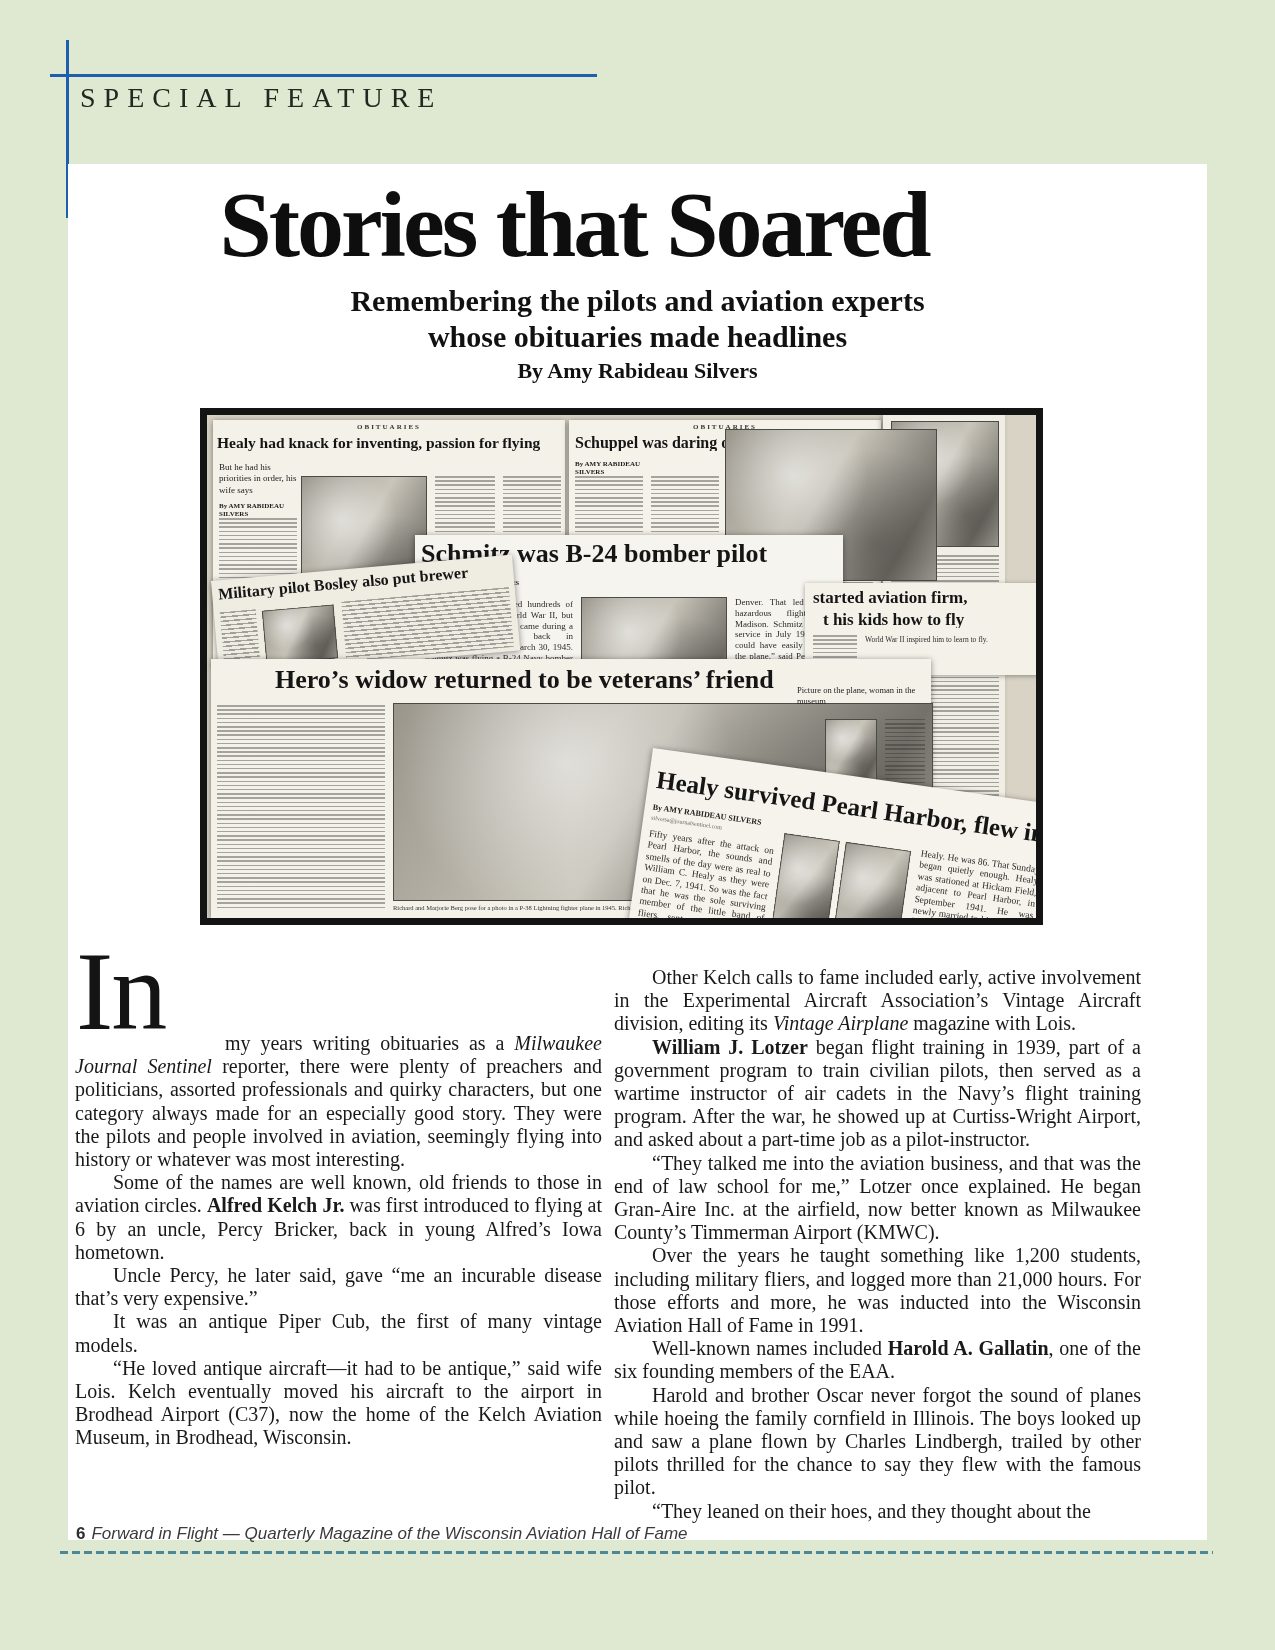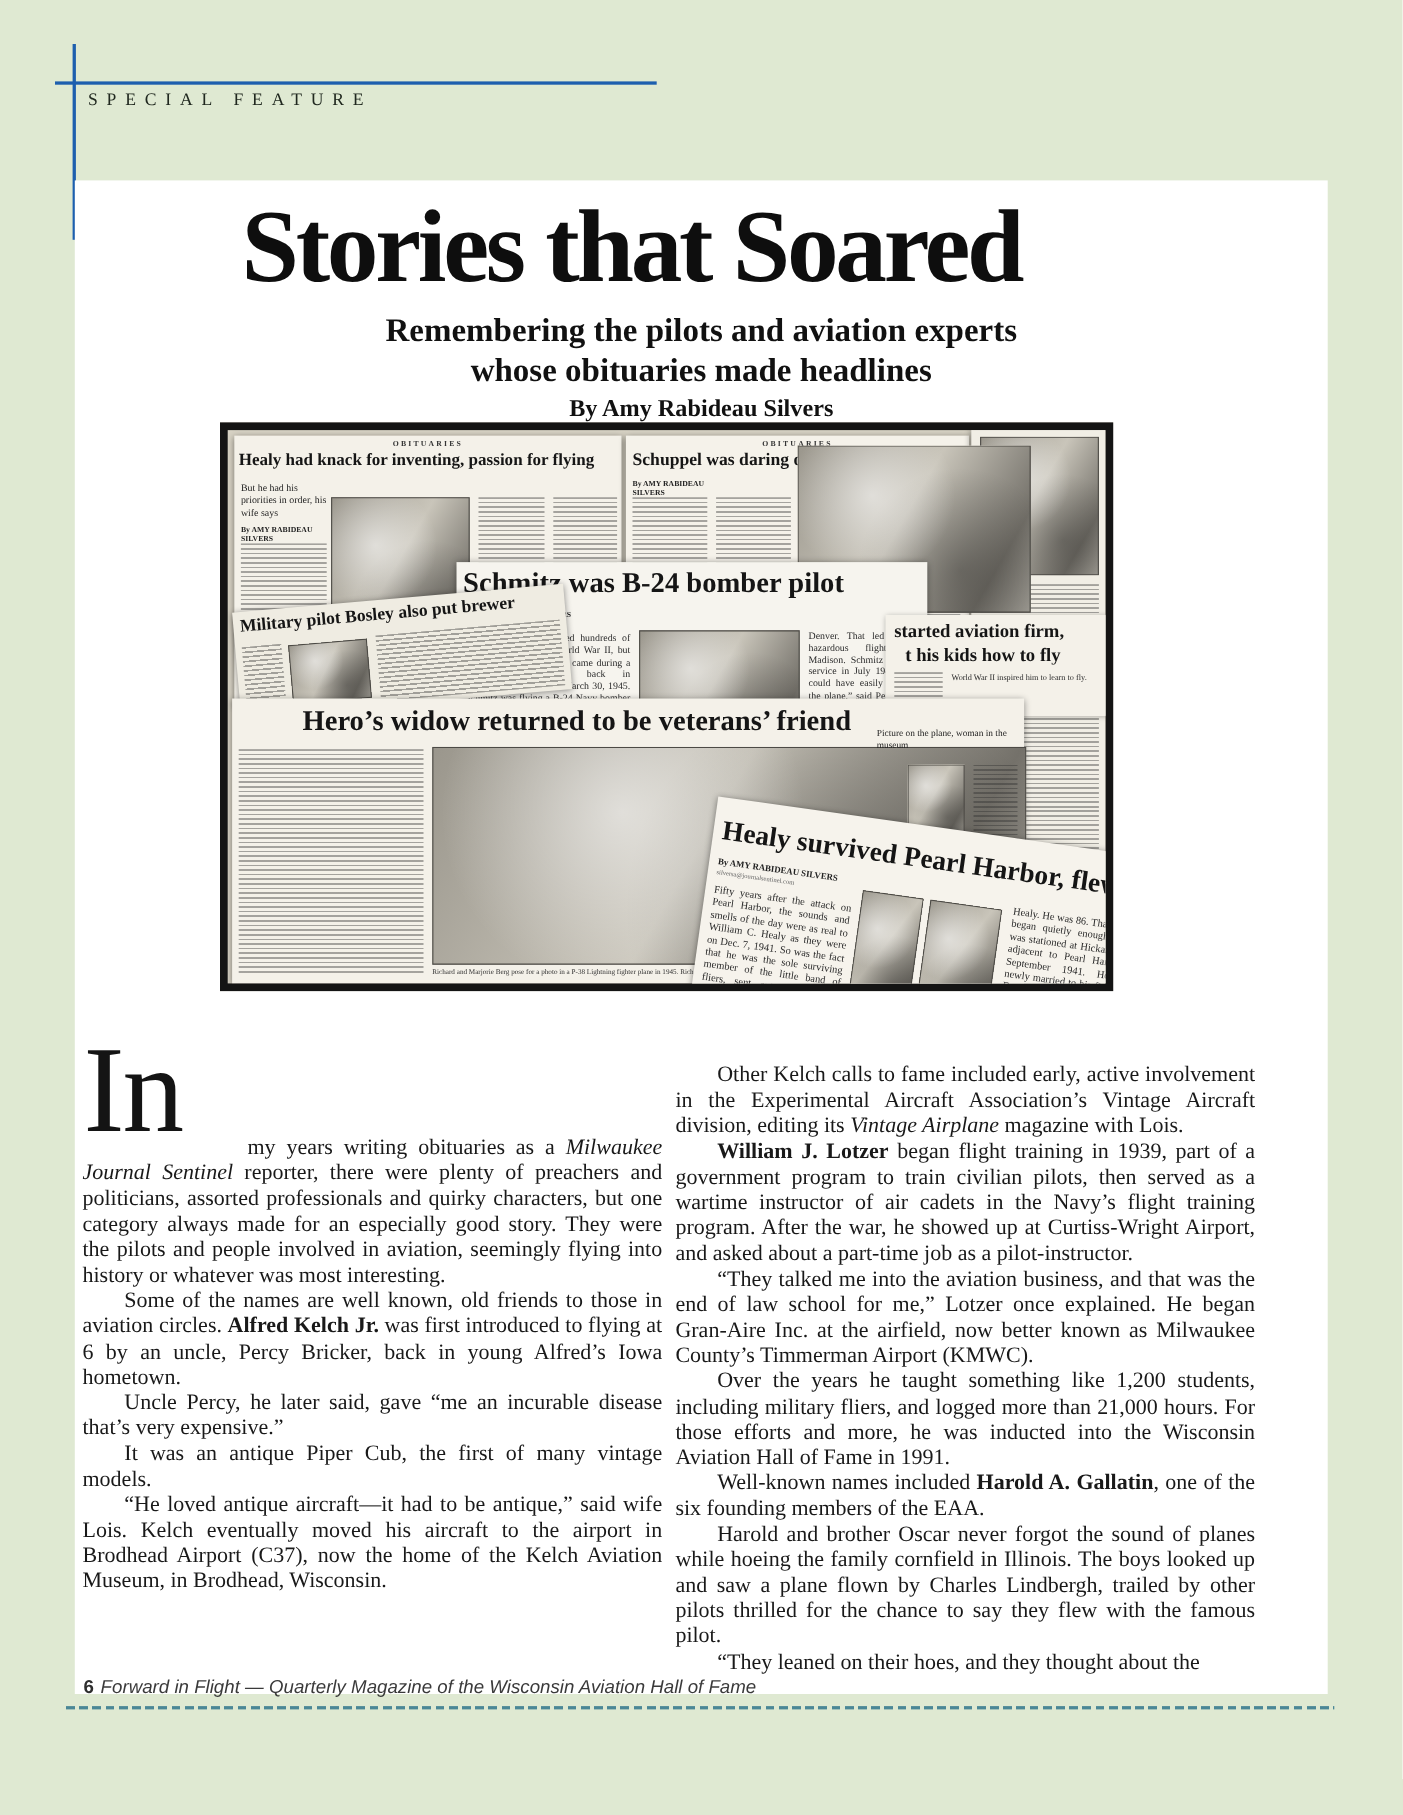--- a/index.html
+++ b/index.html
@@ -8,41 +8,41 @@
     background:#dfe9d2;
     font-family:"Liberation Serif",serif;color:#1a1a1a;
     overflow:hidden;
   }
   
   .blue-line{position:absolute;background:#1d5fae;}
   #blue-v{left:66px;top:40px;width:3px;height:178px;}
   #blue-h{left:50px;top:74px;width:547px;height:3px;}
   #special-feature{
     position:absolute;left:80px;top:82px;
-    font-size:16px;letter-spacing:8px;color:#20281f;
+    font-size:28px;letter-spacing:8px;color:#20281f;
   }
   
   #panel{position:absolute;left:68px;top:164px;width:1139px;height:1376px;background:#ffffff;}
   #page-title{
     position:absolute;left:68px;top:170px;width:1012px;
     text-align:center;font-size:94px;font-weight:bold;letter-spacing:-3px;color:#0e0e0e;
   }
   .subtitle{
     position:absolute;left:68px;width:1139px;text-align:center;
     font-size:30px;font-weight:bold;color:#111;
   }
   #subtitle1{top:284px;} #subtitle2{top:320px;}
   #main-byline{
     position:absolute;left:68px;top:358px;width:1139px;text-align:center;
     font-size:22px;font-weight:bold;color:#111;
   }
   
   #collage{
-    position:absolute;left:200px;top:384px;width:798px;height:503px;
-    border:7px solid #141414;background:#d8d3c5;overflow:hidden;
+    position:absolute;left:200px;top:408px;width:798px;height:503px;
+    border:7px solid #141414;background:#d8d3c5;overflow:hidden;padding-left:31px;
   }
   .clip{position:absolute;background:#f4f1e9;box-shadow:0 1px 6px rgba(0,0,0,.45);}
   .nh{font-weight:bold;color:#151515;line-height:1.02;white-space:nowrap;overflow:hidden;}
   .kick{position:absolute;left:0;right:0;text-align:center;font-size:7px;font-weight:bold;letter-spacing:2px;color:#333;}
   .bl{position:absolute;font-size:7px;font-weight:bold;color:#222;line-height:1.2;}
   .email{position:absolute;font-size:6px;color:#666;}
   .tiny{position:absolute;font-size:9px;line-height:1.2;text-align:justify;color:#2b2b2b;}
   .cap{position:absolute;font-size:6.5px;font-weight:bold;color:#333;line-height:1.25;}
   .deck{position:absolute;font-size:9px;line-height:1.25;color:#222;}
   .ft{position:absolute;background-image:repeating-linear-gradient(180deg,

